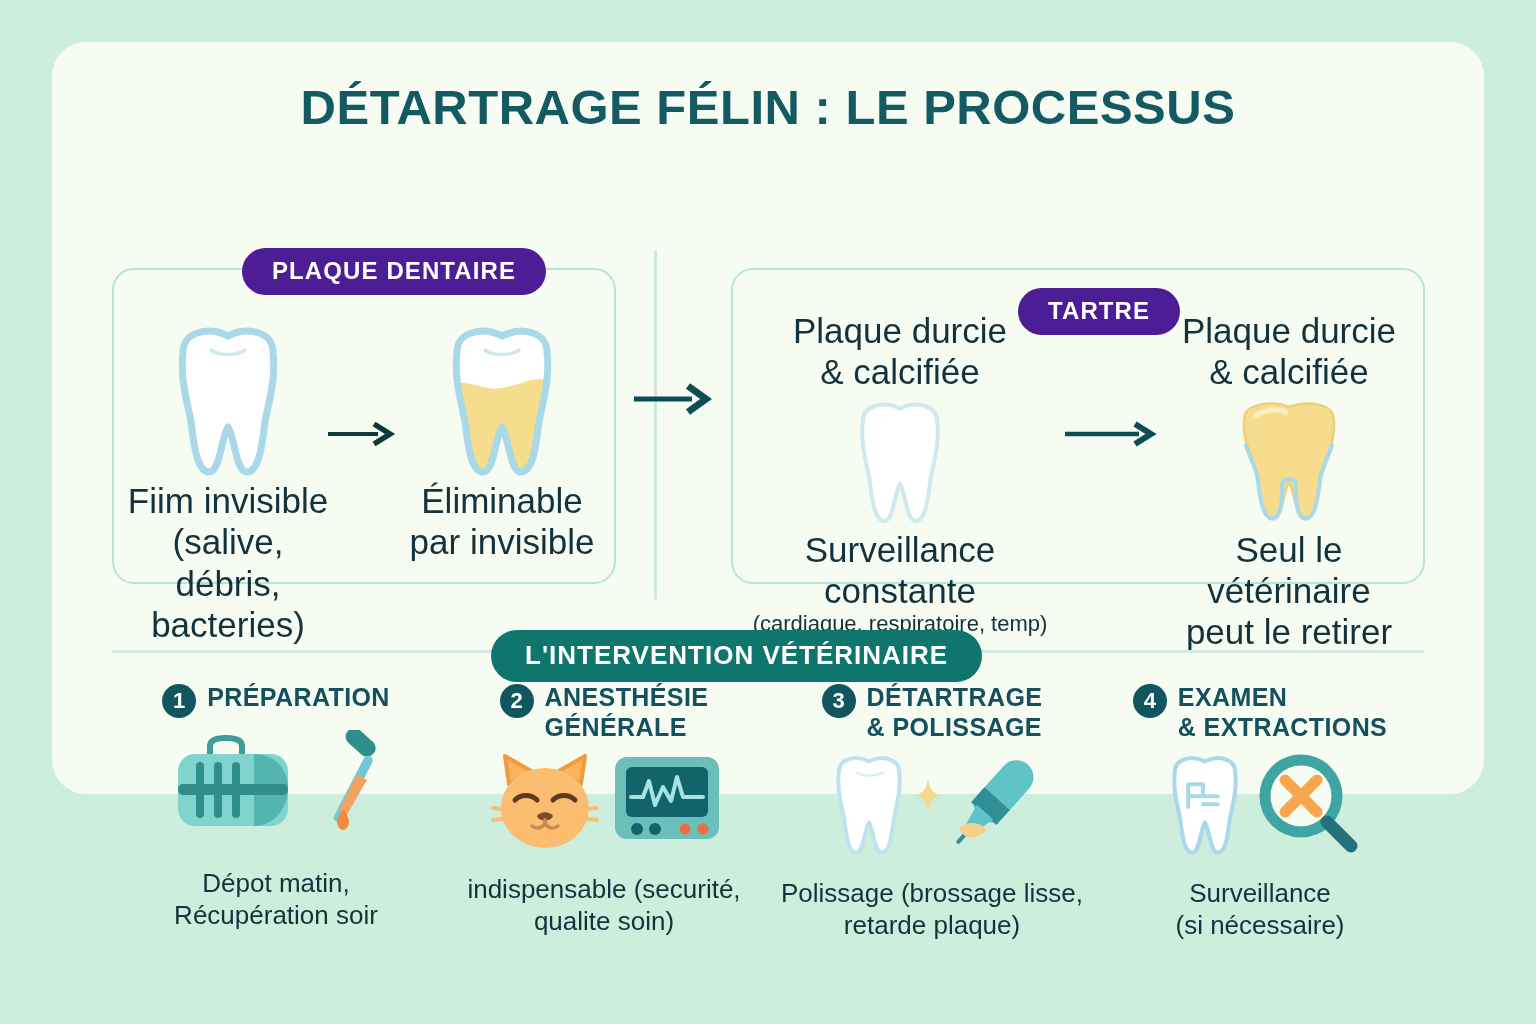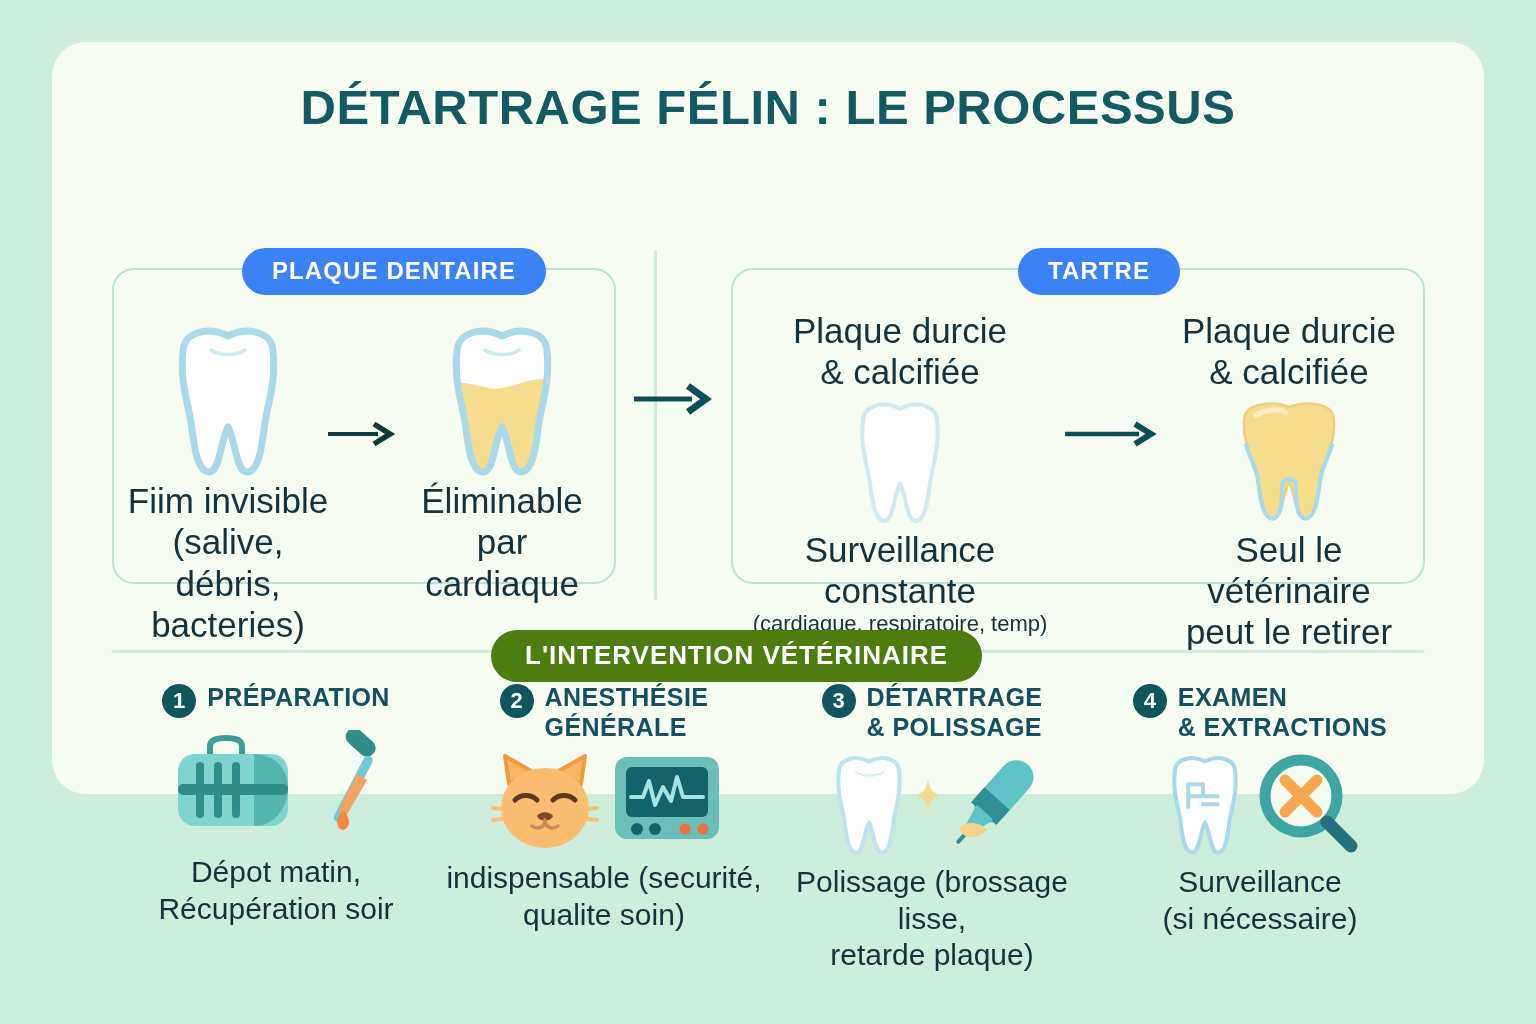--- a/index.html
+++ b/index.html
@@ -51,32 +51,32 @@
     border: 2px solid #b9e2d9;
     border-radius: 22px;
     background: transparent;
   }
   #panel-plaque { left: 60px; top: 226px; width: 500px; height: 312px; }
   #panel-tartre { left: 679px; top: 226px; width: 690px; height: 312px; }
 
   .badge {
     position: absolute;
     top: -22px;
-    background: #3b82f6;
+    background: #4c1d95;
     color: #ffffff;
     font-weight: 800;
     font-size: 24px;
     letter-spacing: 1.1px;
     padding: 9px 30px 10px;
     border-radius: 26px;
     white-space: nowrap;
     text-transform: uppercase;
   }
   #badge-plaque { left: 128px; }
-  #badge-tartre { left: 285px; }
+  #badge-tartre { left: 285px; margin-top: 40px; }
 
   
   .col {
     position: absolute;
     text-align: center;
     color: #15323c;
   }
   .cap {
     font-size: 35px;
     line-height: 1.18;
@@ -109,21 +109,21 @@
     height: 3px;
     background: #cfe9de;
     border-radius: 2px;
   }
 
   
   #badge-intervention {
     position: absolute;
     left: 439px;
     top: 588px;
-    background: #4d7c0f;
+    background: #0f766e;
     color: #fff;
     font-weight: 800;
     font-size: 26px;
     letter-spacing: 1px;
     padding: 10px 34px 11px;
     border-radius: 28px;
     white-space: nowrap;
     text-transform: uppercase;
   }
 
@@ -172,22 +172,22 @@
   }
   .step-icons {
     height: 118px;
     margin-top: 10px;
     display: flex;
     align-items: center;
     justify-content: center;
     gap: 6px;
   }
   .step-cap {
-    margin-top: 8px;
-    font-size: 30px;
+    margin-top: 22px;
+    font-size: 26px;
     line-height: 1.22;
     color: #13323c;
     white-space: pre-line;
   }
 </style>
 </head>
 <body>
 
 <div class="stage">
   <div class="card">
@@ -249,21 +249,21 @@
               <path d="M8 64 C30 54, 46 70, 65 66 C86 62, 100 52, 124 60 L124 160 L8 160 Z" fill="#f5dd8d"></path>
             </g>
             <path d="M20 30 C20 10, 45 4, 65 14 C85 4, 110 10, 110 30
                      C113 58, 106 78, 102 100 C99 124, 96 150, 84 150
                      C73 150, 73 120, 65 105 C57 120, 57 150, 46 150
                      C34 150, 31 124, 28 100 C24 78, 17 58, 20 30 Z" fill="none" stroke="#a9d9e8" stroke-width="7" stroke-linejoin="round"></path>
             <path d="M48 28 C56 34, 74 34, 82 28" fill="none" stroke="#cfe9ef" stroke-width="3.5" stroke-linecap="round"></path>
           </svg>
         </div>
         <div class="cap">Éliminable
-par cardiaque</div>
+par invisible</div>
       </div>
     </div>
 
     <div class="panel" id="panel-tartre">
       <div class="badge" id="badge-tartre">TARTRE</div>
 
       <div class="col" style="left:8px; top:40px; width:318px;">
         <div class="cap">Plaque durcie
 &amp; calcifiée</div>
         <div style="height:132px; margin-top:4px;">

